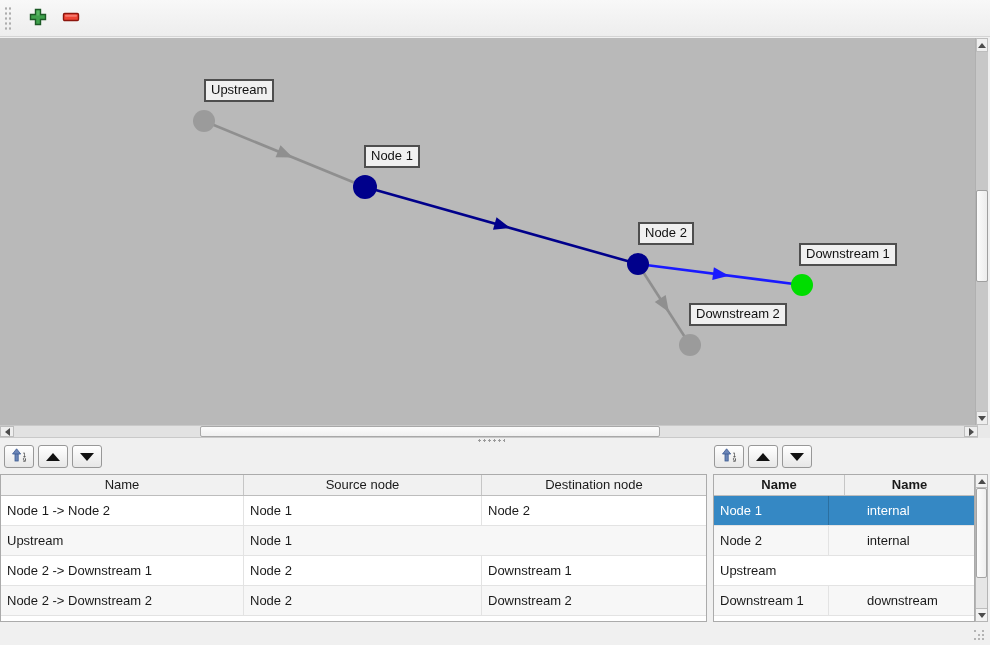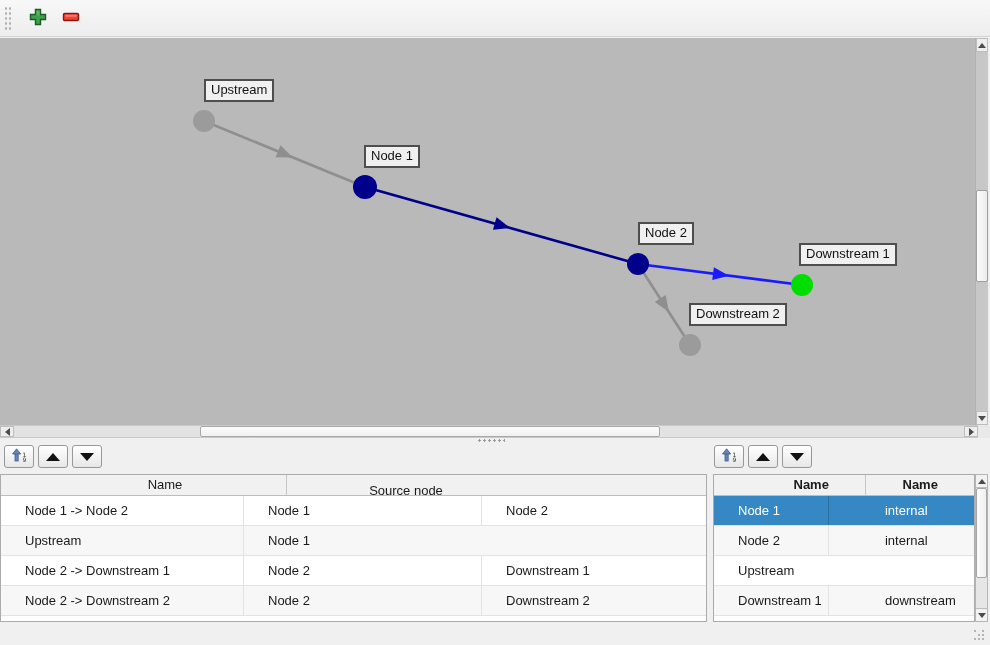--- a/index.html
+++ b/index.html
@@ -84,32 +84,32 @@
   .tri.s-down  { border-left:4px solid transparent; border-right:4px solid transparent; border-top:5px solid #4c4c4c; }
   .tri.s-left  { border-top:4px solid transparent; border-bottom:4px solid transparent; border-right:5px solid #4c4c4c; }
   .tri.s-right { border-top:4px solid transparent; border-bottom:4px solid transparent; border-left:5px solid #4c4c4c; }
   .tri.b-up    { border-left:7px solid transparent; border-right:7px solid transparent; border-bottom:8px solid #111; }
   .tri.b-down  { border-left:7px solid transparent; border-right:7px solid transparent; border-top:8px solid #111; }
   
   .dtable { position:absolute; top:474px; background:#fff;
     border:1px solid #ababab; overflow:hidden; }
   .dtable.edges { left:0; width:707px; height:148px; }
   .dtable.nodes { left:713px; width:262px; height:148px; }
-  .thead { display:flex; height:21px; background:#f1f1f1; border-bottom:1px solid #bdbdbd;padding-left:43px; }
+  .thead { display:flex; height:21px; background:#f1f1f1; border-bottom:1px solid #bdbdbd; }
   .th { line-height:20px; text-align:center; border-right:1px solid #c6c6c6; overflow:hidden; }
   .th:last-child { border-right:none; }
   .dtable.nodes .th { font-weight:bold; }
   .dtable.edges .th:nth-child(1){ width:243px; }
-  .dtable.edges .th:nth-child(2){ width:238px;margin-top:6px; }
+  .dtable.edges .th:nth-child(2){ width:238px; }
   .dtable.edges .th:nth-child(3){ width:224px; }
   .dtable.nodes .th:nth-child(1){ width:131px; }
   .dtable.nodes .th:nth-child(2){ width:129px; }
   .trow { display:flex; height:30px; border-bottom:1px solid #e3e3e3; background:#fff; }
   .trow.alt { background:#f7f7f7; }
-  .tcell { line-height:29px; padding-left:24px; border-right:1px solid #e3e3e3;
+  .tcell { line-height:29px; padding-left:6px; border-right:1px solid #e3e3e3;
     overflow:hidden; white-space:nowrap; }
   .tcell:last-child { border-right:none; }
   .dtable.edges .tcell:nth-child(1){ width:243px; }
   .dtable.edges .tcell:nth-child(2){ width:238px; }
   .dtable.edges .tcell:nth-child(3){ width:224px; }
   .dtable.nodes .tcell:nth-child(1){ width:131px; }
   .dtable.nodes .tcell:nth-child(2){ width:129px;margin-left:32px; }
   .trow.sel { color:#ffffff; }
   .trow.sel .tcell { border-right-color: rgba(0,0,0,0.18); border-bottom:none; }
   .trow-pad { height:8px; background:#fff; }
@@ -241,20 +241,21 @@
     </div>
   <div class="tbl-btn">
       <span class="tri b-down"></span>
     </div>
 </div>
 
 <div class="dtable edges">
   <div class="thead">
     <div class="th">Name</div>
     <div class="th">Source node</div>
+    <div class="th">Destination node</div>
   </div>
   <div id="edge-tbody">
       <div class="trow">
         <div class="tcell">Node 1 -&gt; Node 2</div>
         <div class="tcell">Node 1</div>
         <div class="tcell">Node 2</div>
       </div>
       <div class="trow alt">
         <div class="tcell">Upstream</div>
         <div class="tcell">Node 1</div>

